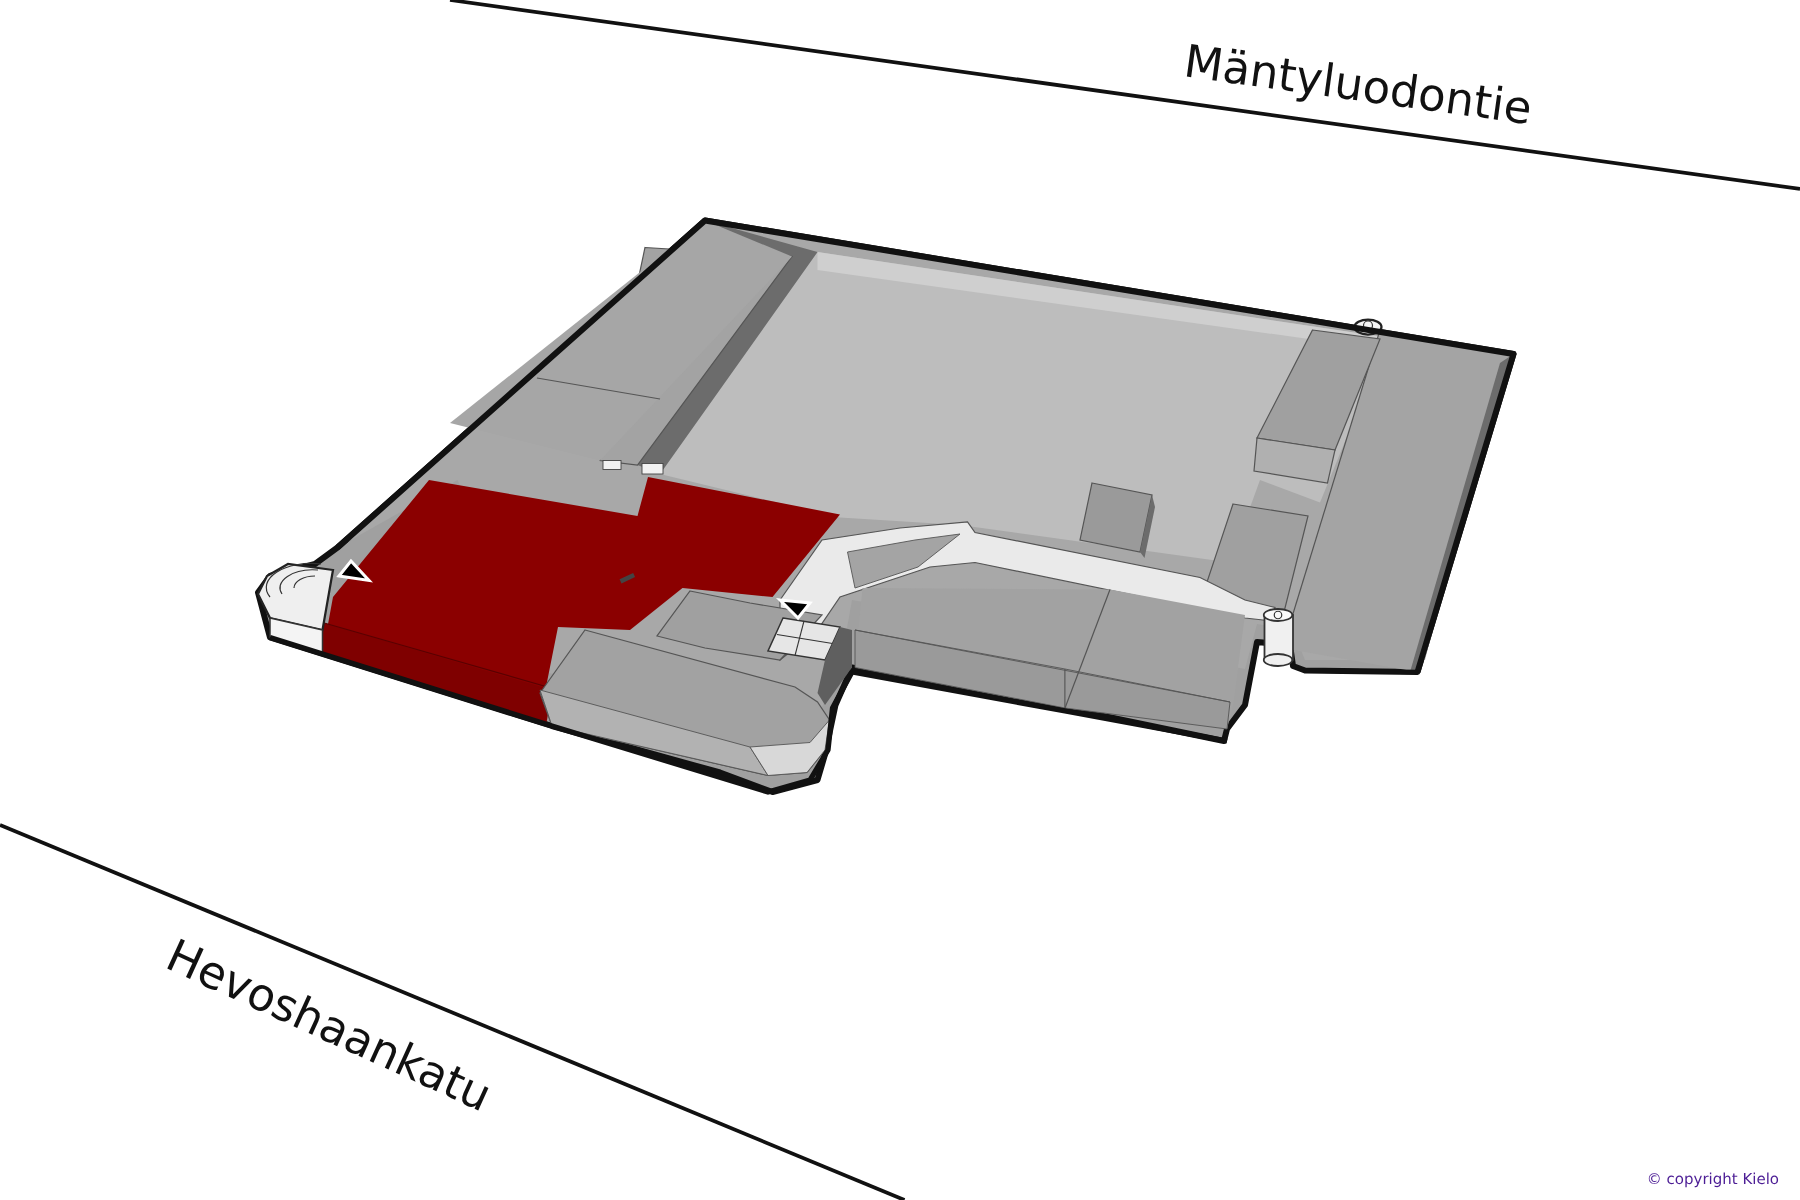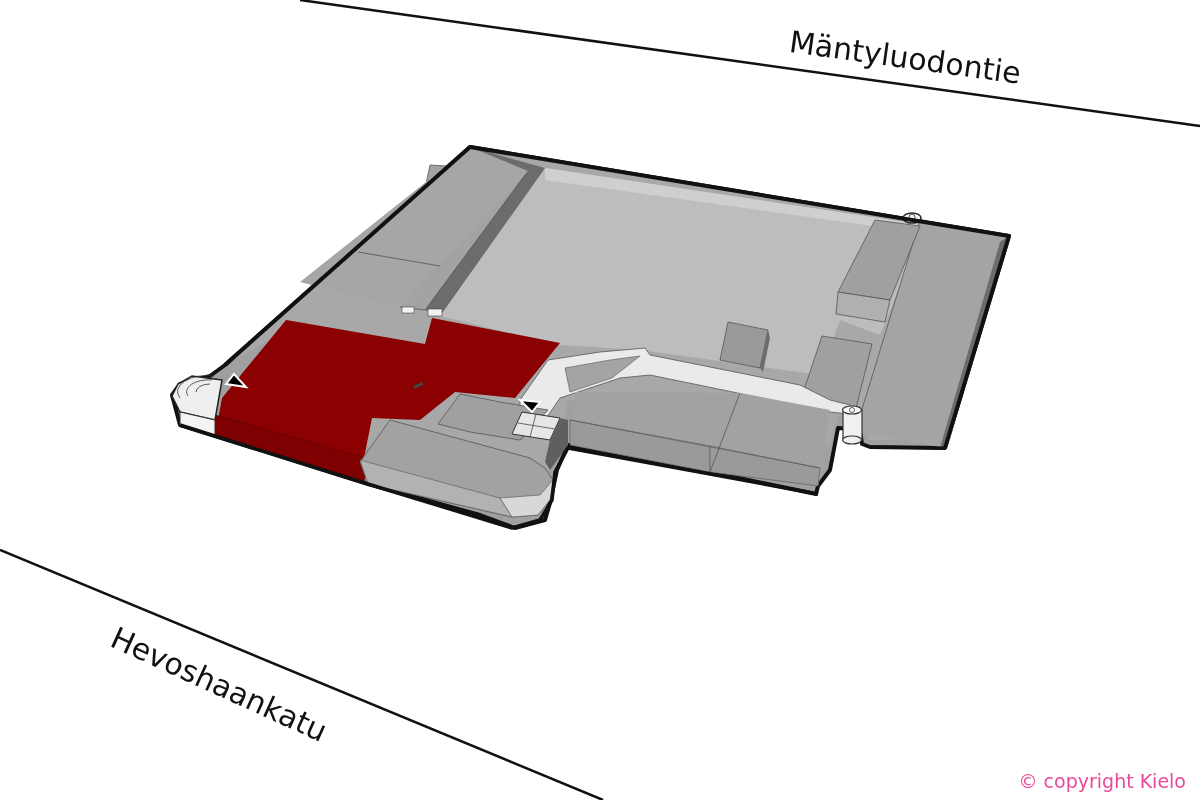--- a/index.html
+++ b/index.html
@@ -1,21 +1,21 @@
 <!DOCTYPE html>
 <html><head>
   <meta charset="utf-8">
   <style>
     html, body { margin: 0; padding: 0; background: #ffffff; }
     body { width: 1200px; height: 800px; position: relative; overflow: hidden; font-family: "DejaVu Sans", sans-serif; }
     .map-canvas { position: absolute; left: 0; top: 0; width: 1200px; height: 800px; }
     .street-label { position: absolute; font-family: "DejaVu Sans", sans-serif; font-size: 30px; color: #111111; white-space: nowrap; transform-origin: left top; }
     .street-top { left: 792px; top: 24px; transform: rotate(7.9deg); }
     .street-bottom { left: 120px; top: 620px; transform: rotate(24.5deg); }
-    .copyright { position: absolute; right: 14px; bottom: 8px; font-size: 19px; color: #ec4899; font-family: "DejaVu Sans", sans-serif; }
+    .copyright { position: absolute; right: 14px; bottom: 8px; font-size: 10px; color: #4c1d95; font-family: "DejaVu Sans", sans-serif; }
   </style>
 </head>
 <body>
 
 <svg class="map-canvas" viewBox="0 0 1200 800" xmlns="http://www.w3.org/2000/svg">
 
   <line x1="300" y1="0" x2="1200" y2="126" stroke="#111" stroke-width="2.5"></line>
   <line x1="0" y1="550" x2="603" y2="800" stroke="#111" stroke-width="2.5"></line>
 
   <g>

